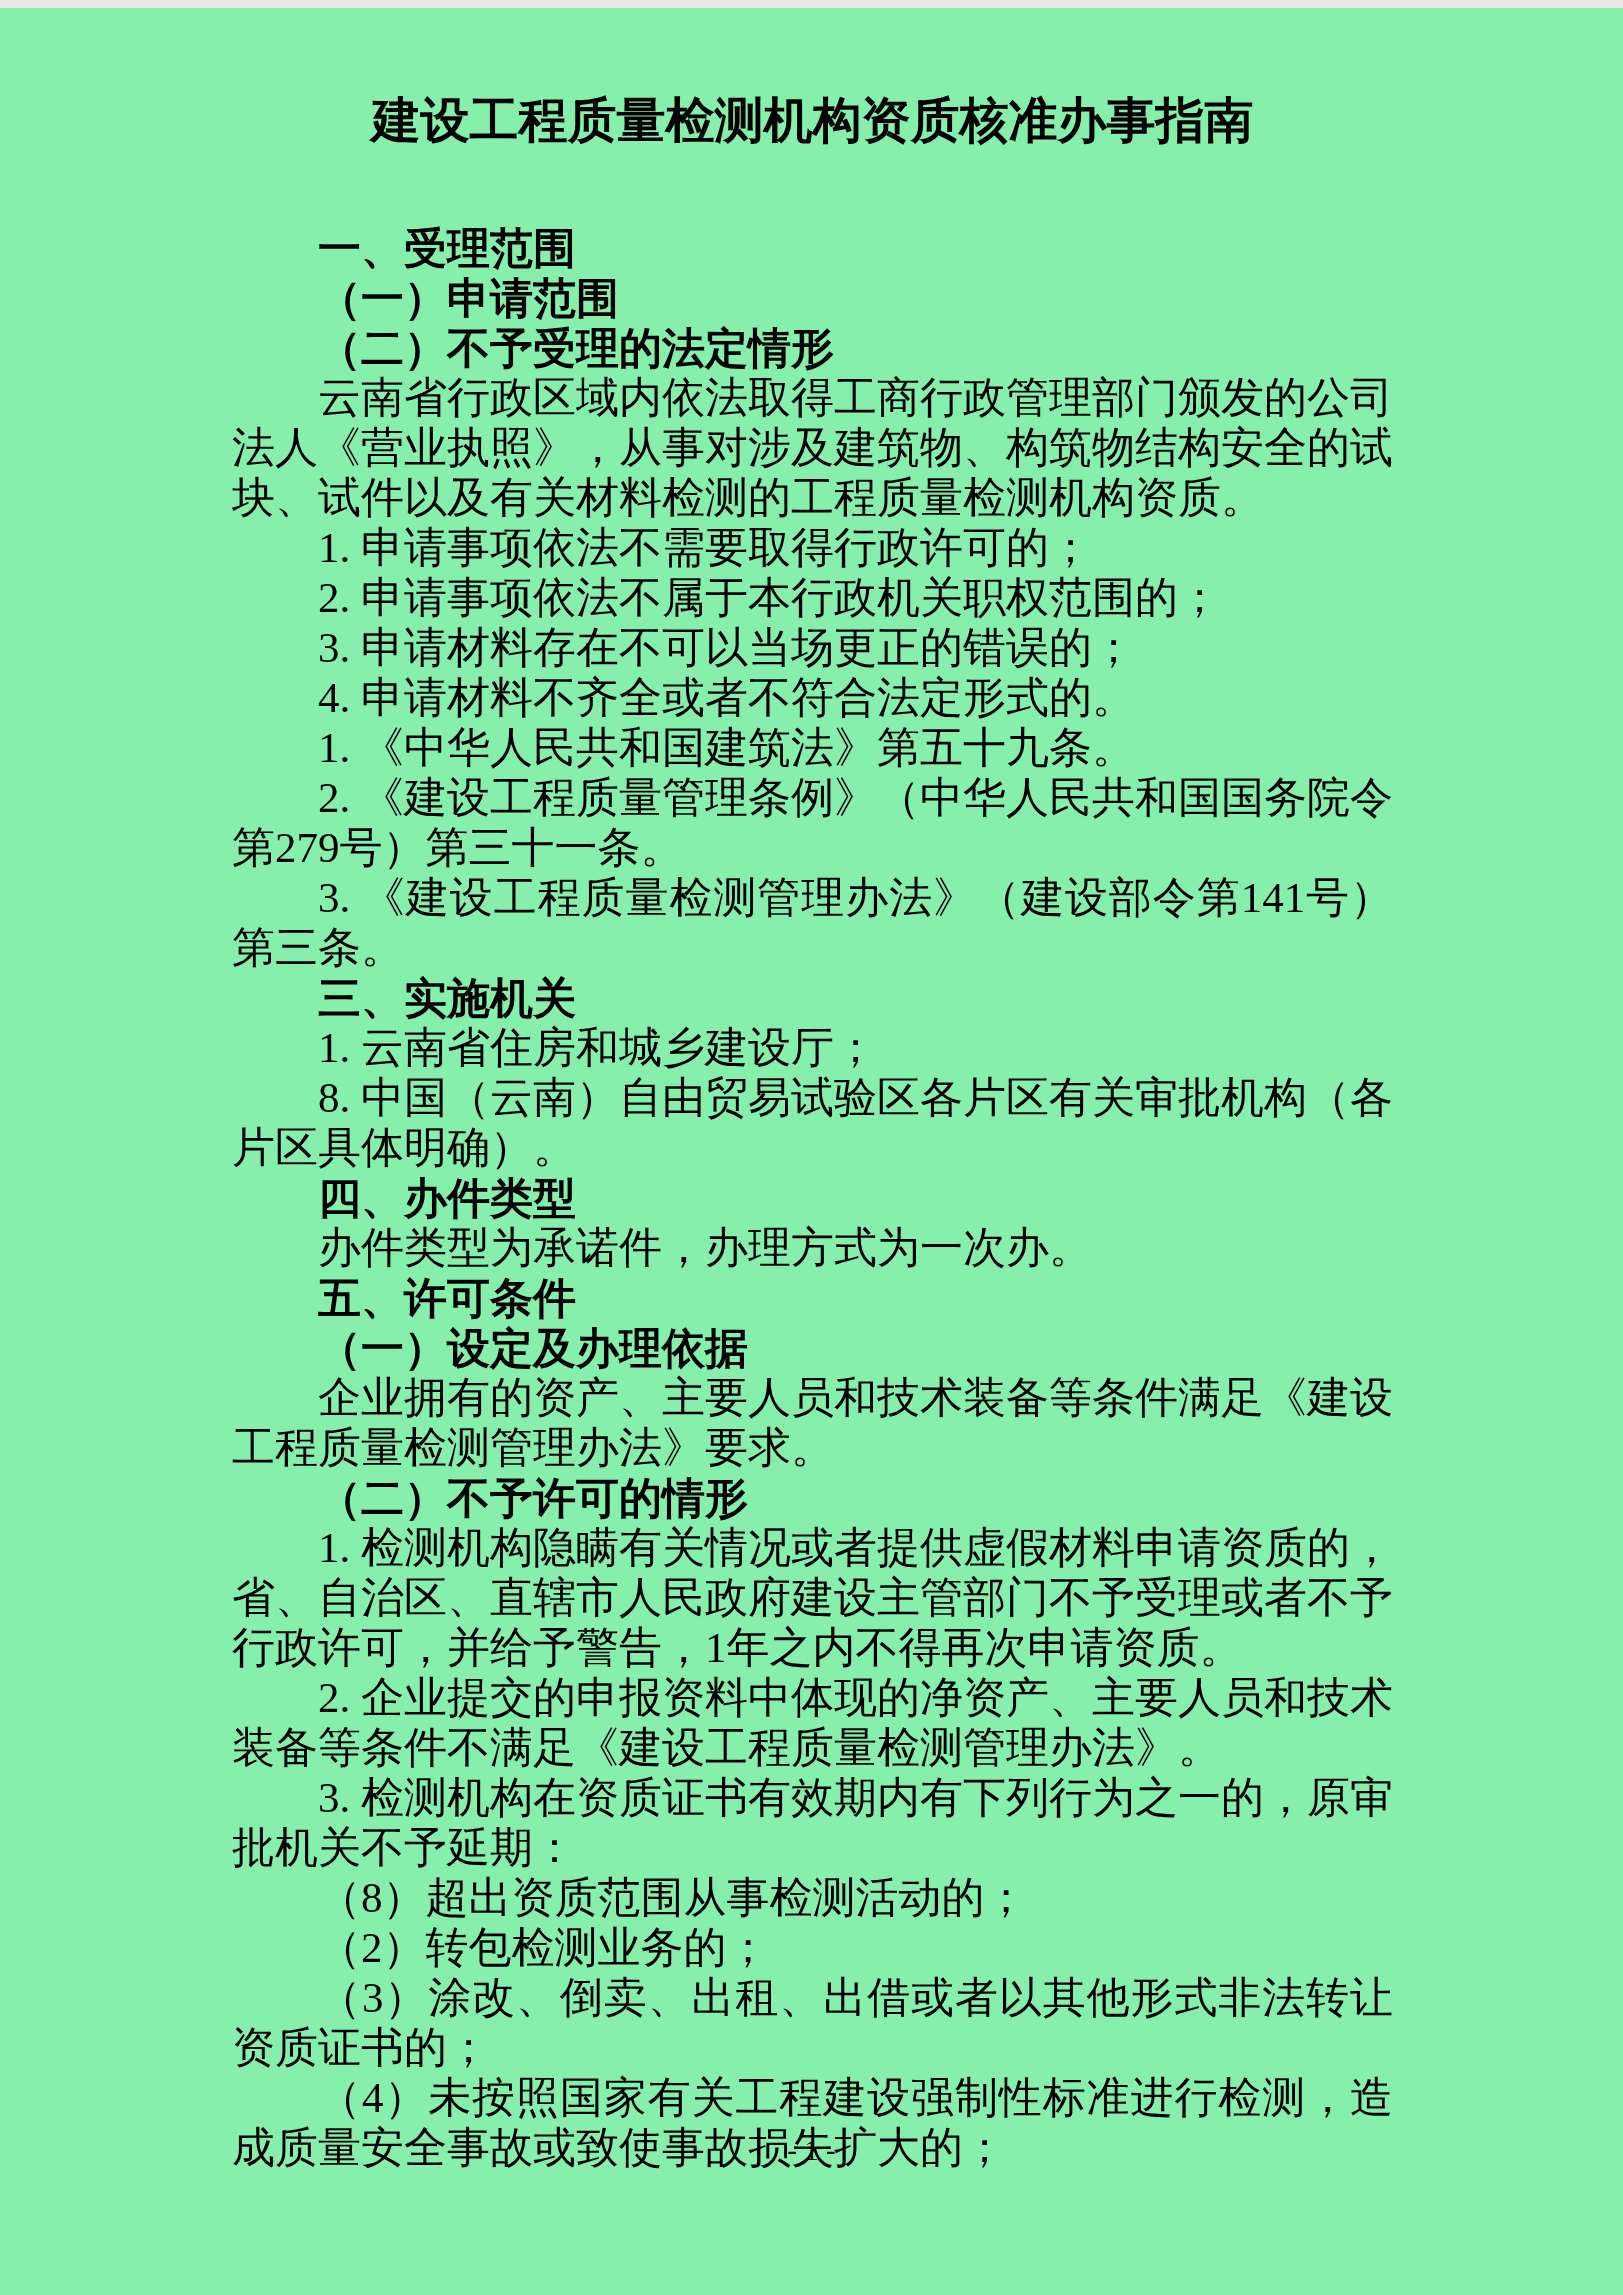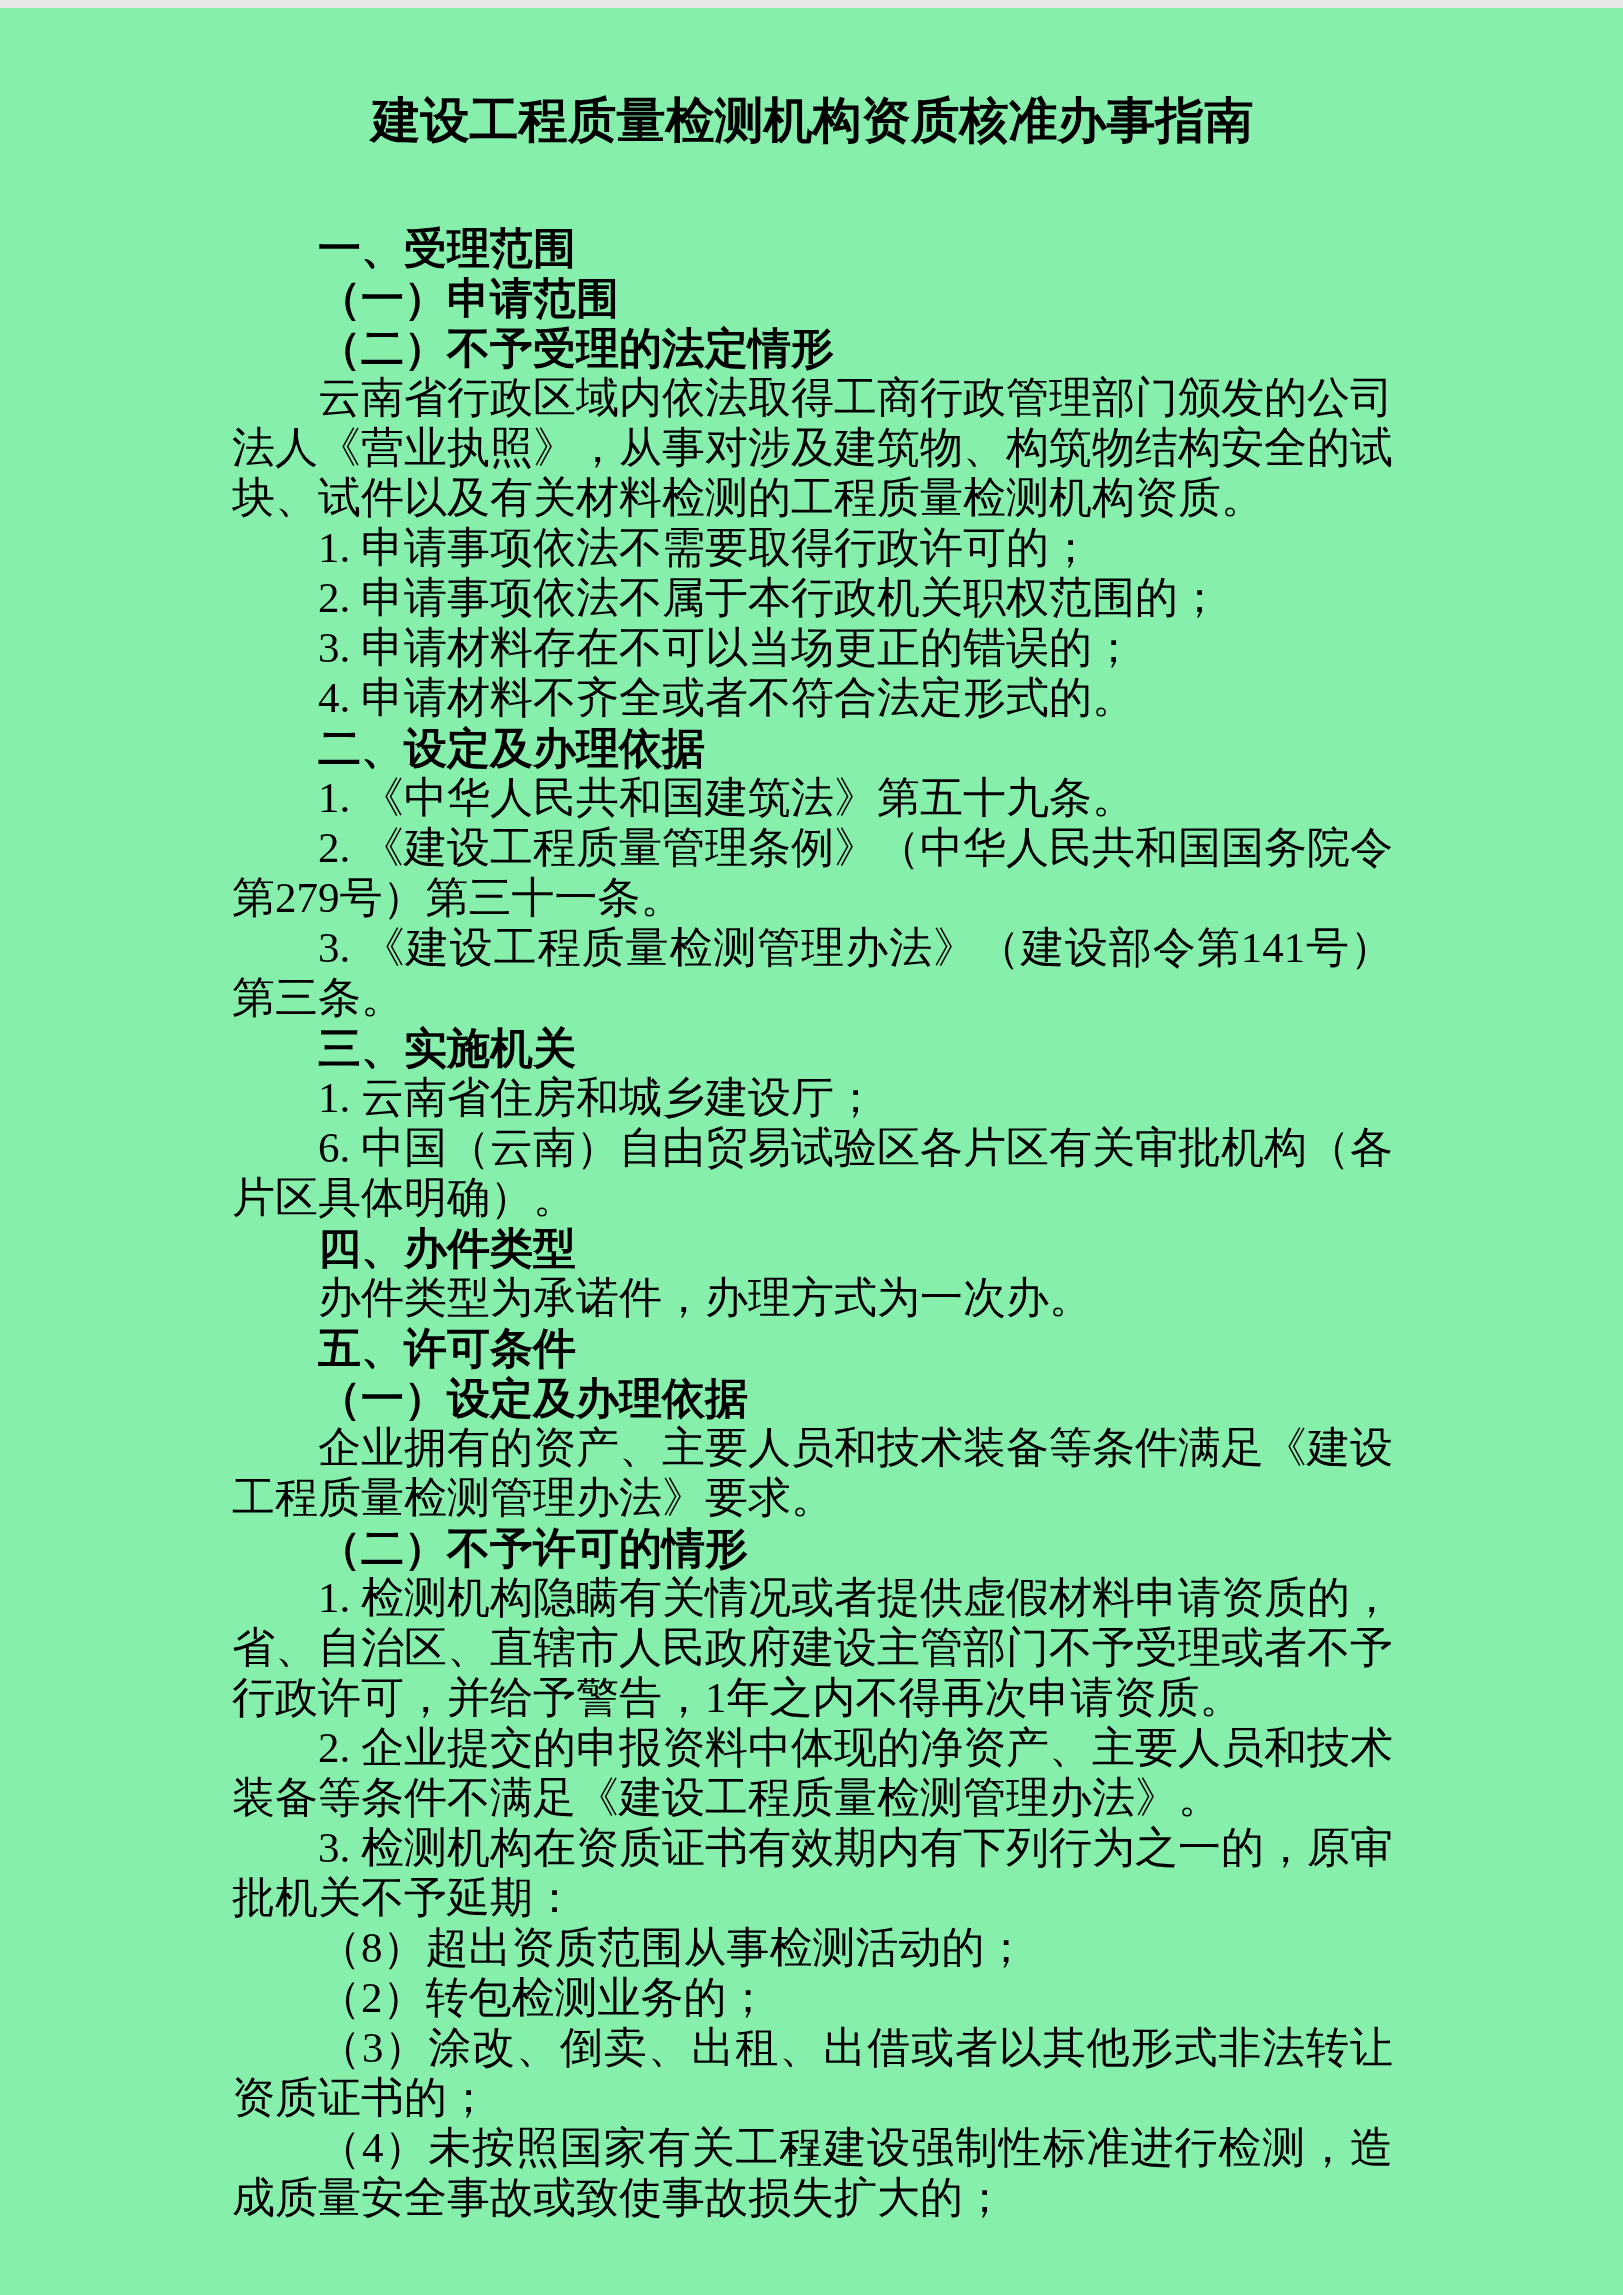--- a/index.html
+++ b/index.html
@@ -66,27 +66,26 @@
 
   <div class="content">
     <p class="blk heading">一、受理范围</p>
     <p class="blk heading">（一）申请范围</p>
     <p class="blk heading">（二）不予受理的法定情形</p>
     <p class="blk text">云南省行政区域内依法取得工商行政管理部门颁发的公司法人《营业执照》，从事对涉及建筑物、构筑物结构安全的试块、试件以及有关材料检测的工程质量检测机构资质。</p>
     <p class="blk text">1. 申请事项依法不需要取得行政许可的；</p>
     <p class="blk text">2. 申请事项依法不属于本行政机关职权范围的；</p>
     <p class="blk text">3. 申请材料存在不可以当场更正的错误的；</p>
     <p class="blk text">4. 申请材料不齐全或者不符合法定形式的。</p>
-    <p class="blk heading">二、设定及办理依据</p>
     <p class="blk text">1. 《中华人民共和国建筑法》第五十九条。</p>
     <p class="blk text">2. 《建设工程质量管理条例》（中华人民共和国国务院令第279号）第三十一条。</p>
     <p class="blk text">3. 《建设工程质量检测管理办法》（建设部令第141号）第三条。</p>
     <p class="blk heading">三、实施机关</p>
     <p class="blk text">1. 云南省住房和城乡建设厅；</p>
-    <p class="blk text">6. 中国（云南）自由贸易试验区各片区有关审批机构（各片区具体明确）。</p>
+    <p class="blk text">8. 中国（云南）自由贸易试验区各片区有关审批机构（各片区具体明确）。</p>
     <p class="blk heading">四、办件类型</p>
     <p class="blk text">办件类型为承诺件，办理方式为一次办。</p>
     <p class="blk heading">五、许可条件</p>
     <p class="blk heading">（一）设定及办理依据</p>
     <p class="blk text">企业拥有的资产、主要人员和技术装备等条件满足《建设工程质量检测管理办法》要求。</p>
     <p class="blk heading">（二）不予许可的情形</p>
     <p class="blk text">1. 检测机构隐瞒有关情况或者提供虚假材料申请资质的，省、自治区、直辖市人民政府建设主管部门不予受理或者不予行政许可，并给予警告，1年之内不得再次申请资质。</p>
     <p class="blk text">2. 企业提交的申报资料中体现的净资产、主要人员和技术装备等条件不满足《建设工程质量检测管理办法》。</p>
     <p class="blk text">3. 检测机构在资质证书有效期内有下列行为之一的，原审批机关不予延期：</p>
     <p class="blk text">（8）超出资质范围从事检测活动的；</p>

